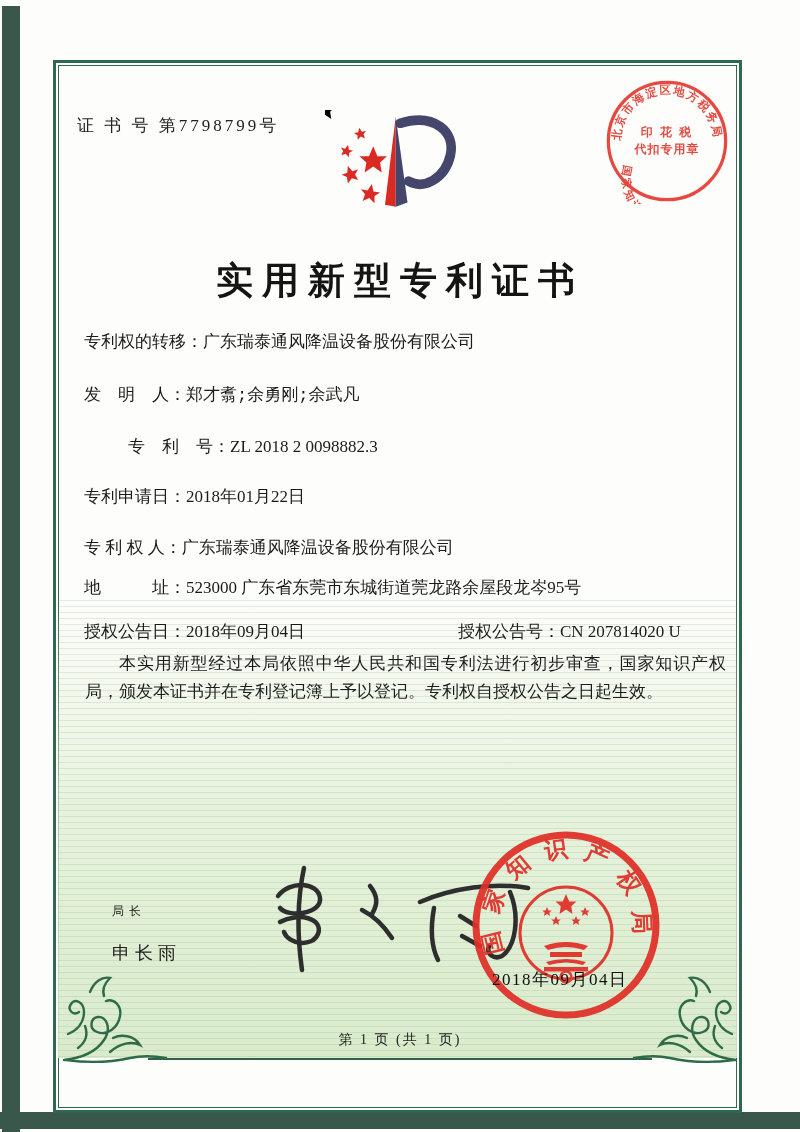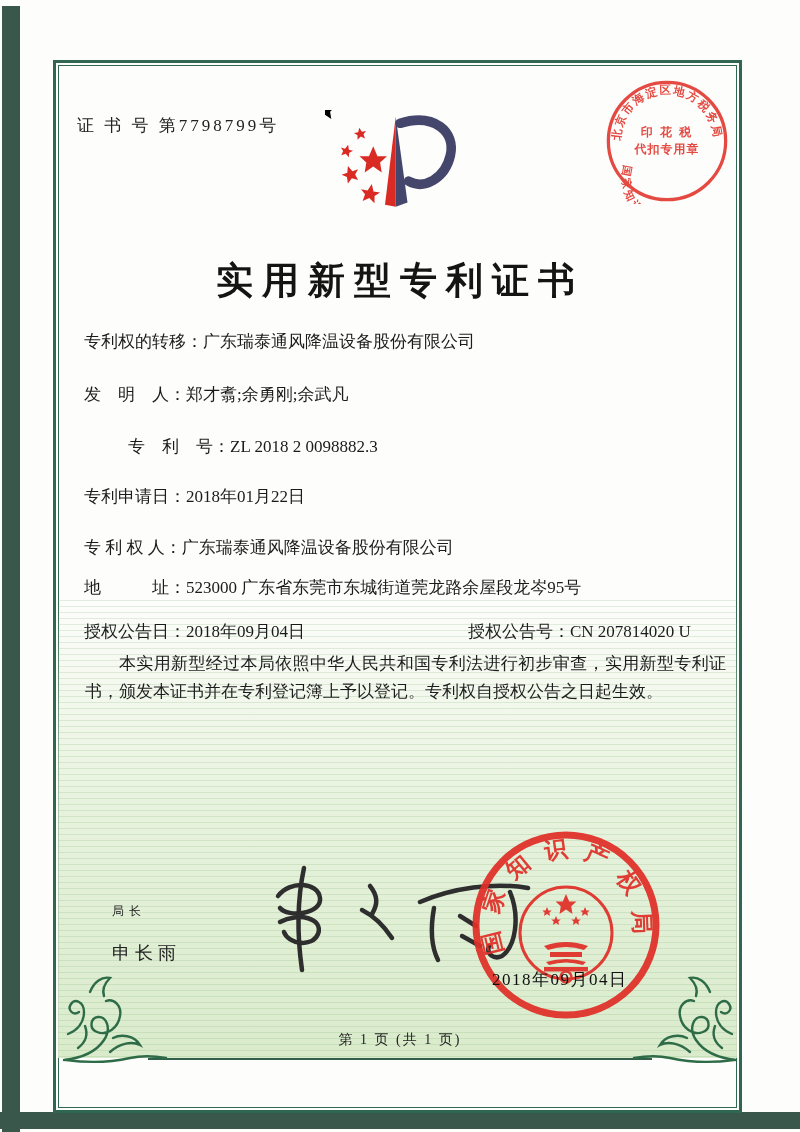--- a/index.html
+++ b/index.html
@@ -23,23 +23,23 @@
   }
   .cert-no{position:absolute;left:77px;top:114px;font-size:17px;letter-spacing:3px;color:#222;}
   .logo{position:absolute;left:325px;top:110px;width:150px;height:108px;}
   .tax-stamp{position:absolute;left:604px;top:78px;width:126px;height:126px;opacity:.92;}
   .doc-title{position:absolute;left:0;right:0;top:216px;text-align:center;
     font-size:37px;font-weight:bold;letter-spacing:9px;color:#141414;margin-top:40px;}
   .fields{position:absolute;left:84px;top:330px;width:650px;font-size:17px;}
   .frow{position:absolute;left:0;white-space:nowrap;}
   .frow .lab{color:#1b1b1b;}
   .frow .val{color:#1b1b1b;}
-  .r0{top:0;} .r1{top:53px;} .r2{top:105px;margin-left:44px;} .r3{top:155px;}
+  .r0{top:0;} .r1{top:53px;font-family:Liberation Mono, monospace;} .r2{top:105px;margin-left:44px;} .r3{top:155px;}
   .r4{top:206px;} .r5{top:246px;} .r6{top:290px;}
-  .grant-right{position:absolute;left:384px;top:290px;white-space:nowrap;font-family:Liberation Serif, serif;}
+  .grant-right{position:absolute;left:374px;top:290px;white-space:nowrap;font-family:Liberation Serif, serif;}
   .paras{position:absolute;left:85px;top:650px;width:641px;font-size:17px;
     line-height:28px;text-align:justify;}
   .paras p{margin:0;text-indent:2em;}
   .director-title{position:absolute;left:112px;top:903px;font-size:12px;letter-spacing:5px;color:#222;}
   .director-name{position:absolute;left:112px;top:941px;font-size:18px;letter-spacing:5px;color:#222;}
   .sig{position:absolute;left:252px;top:858px;width:300px;height:130px;}
   .seal{position:absolute;left:466px;top:825px;width:200px;height:200px;}
   .seal-date{position:absolute;left:492px;top:968px;font-size:17px;letter-spacing:1.5px;color:#101010;}
   .rule-bottom{position:absolute;left:148px;top:1058px;width:504px;height:2px;background:#33604a;}
   .orn{position:absolute;width:112px;height:92px;}
@@ -116,21 +116,21 @@
   </div>
   <div class="frow r6">
     <span class="lab">授权公告日：</span><span class="val">2018年09月04日</span>
   </div>
   <div class="grant-right">
     <span class="lab">授权公告号：</span><span class="val">CN 207814020 U</span>
   </div>
 </div>
 
 <div class="paras">
-  <p>本实用新型经过本局依照中华人民共和国专利法进行初步审查，实用新型专利证书，颁发本证书并在专利登记簿上予以登记。专利权自授权公告之日起生效。</p>
+  <p>本实用新型经过本局依照中华人民共和国专利法进行初步审查，国家知识产权局，颁发本证书并在专利登记簿上予以登记。专利权自授权公告之日起生效。</p>
 </div>
 
 <div class="director-title">局长</div>
 <div class="director-name">申长雨</div>
 
 <svg class="sig" viewBox="0 0 300 130">
   <g stroke="#2e2e2e" stroke-width="4.5" fill="none" stroke-linecap="round" stroke-linejoin="round">
     <path d="M52,10 C46,38 44,70 50,112"></path>
     <path d="M26,38 C38,22 66,24 68,40 C70,56 36,60 28,50"></path>
     <path d="M28,64 C46,54 72,60 66,76 C60,90 36,86 32,74"></path>

